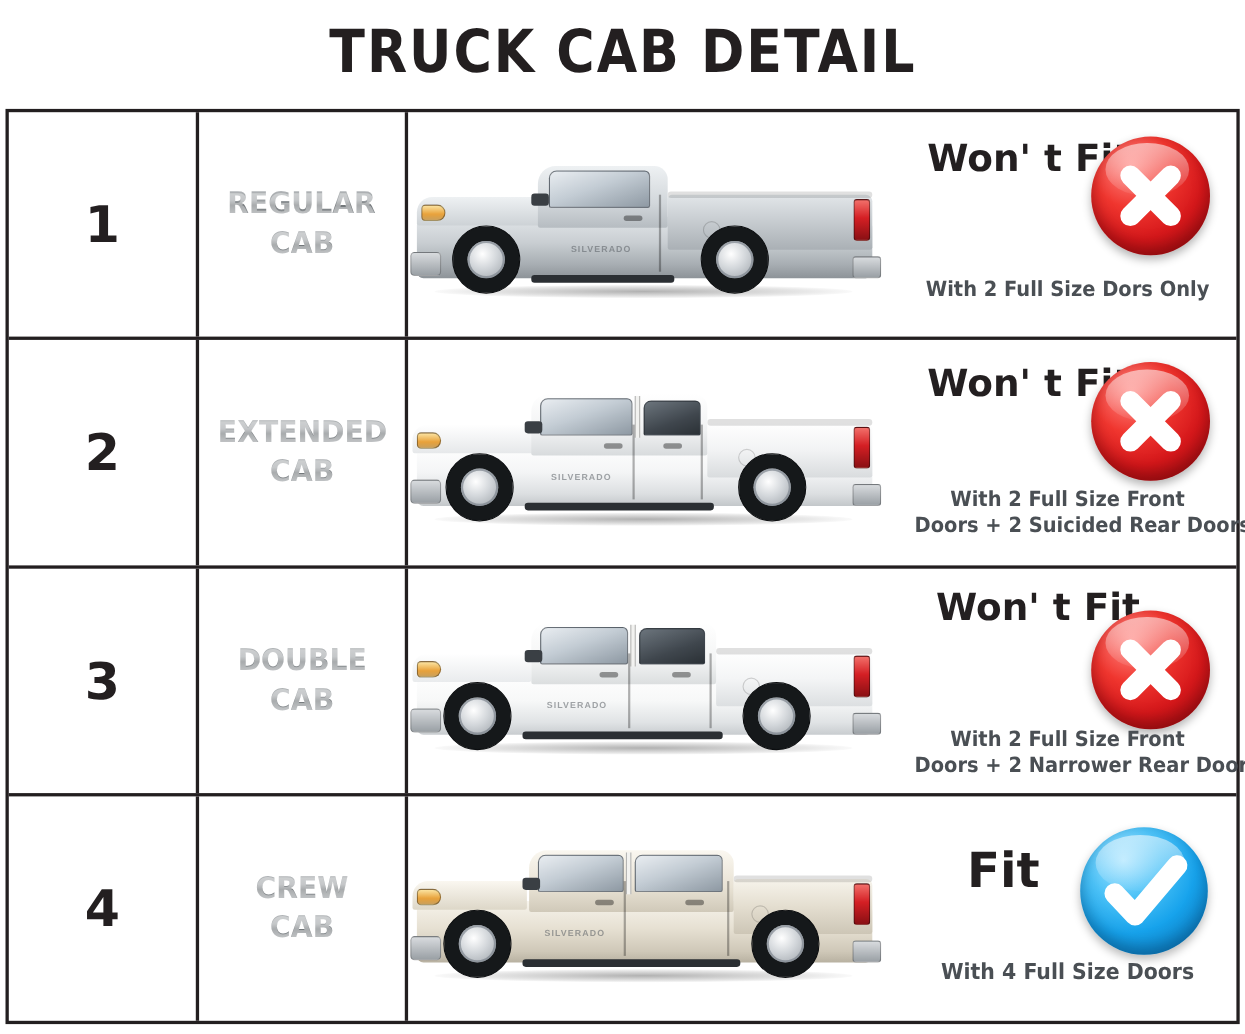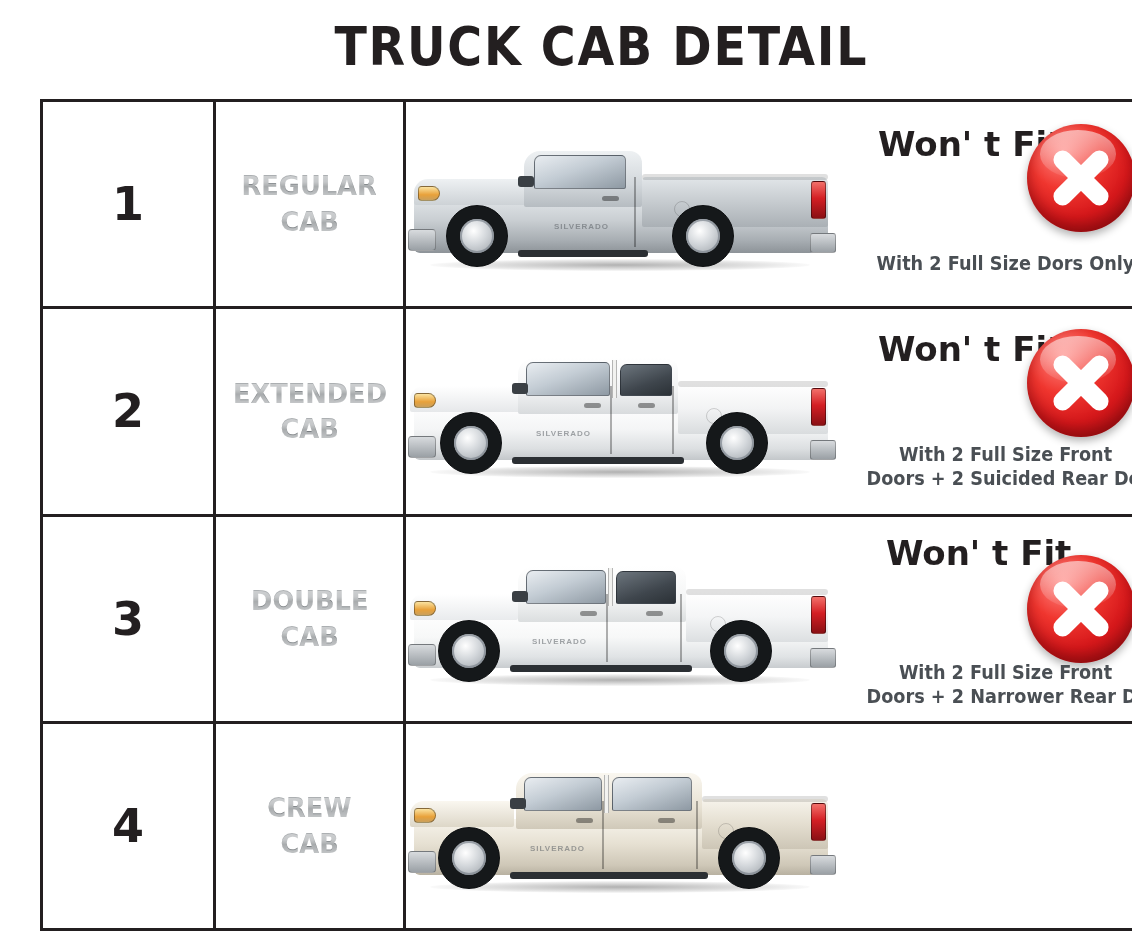--- a/index.html
+++ b/index.html
@@ -11,21 +11,20 @@
     background: #ffffff;
     font-family: "Liberation Sans", sans-serif;
     overflow: hidden;
   }
 
   #page {
     position: relative;
     width: 984px;
     height: 940px;
     background: #ffffff;
-    margin-left: 35px;
   }
 
   
   .title-bar {
     position: absolute;
     top: 0; left: 0;
     width: 1132px;
     height: 92px;
     display: flex;
     align-items: center;
@@ -584,18 +583,33 @@
             <div class="taillight"></div>
             <div class="bumper-f"></div>
             <div class="bumper-r"></div>
             <div class="runningboard" style="left:104px;width:198px;"></div>
 
             <div class="wheel" style="left:32px;"></div>
             <div class="wheel" style="left:312px;"></div>
           </div>
         </div>
 
+        <div class="verdict">
+          <div class="verdict-title" style="left:58px;top:42px;font-size:44px;">Fit</div>
+
+          <div class="badge blue" style="right:26px;top:28px;width:116px;height:116px;">
+            <div class="sphere"></div>
+            <div class="mark">
+              <svg viewBox="0 0 100 100" aria-hidden="true">
+                <polyline points="27,52 43,69 76,30" fill="none" stroke="#ffffff" stroke-width="16" stroke-linecap="round" stroke-linejoin="round"></polyline>
+              </svg>
+            </div>
+            <div class="gloss"></div>
+          </div>
+
+          <div class="verdict-sub" style="top:148px;font-size:20px;">With 4 Full Size Doors</div>
+        </div>
 
       </div>
     </div>
 
   </div>
 </div>
 
 </body></html>

